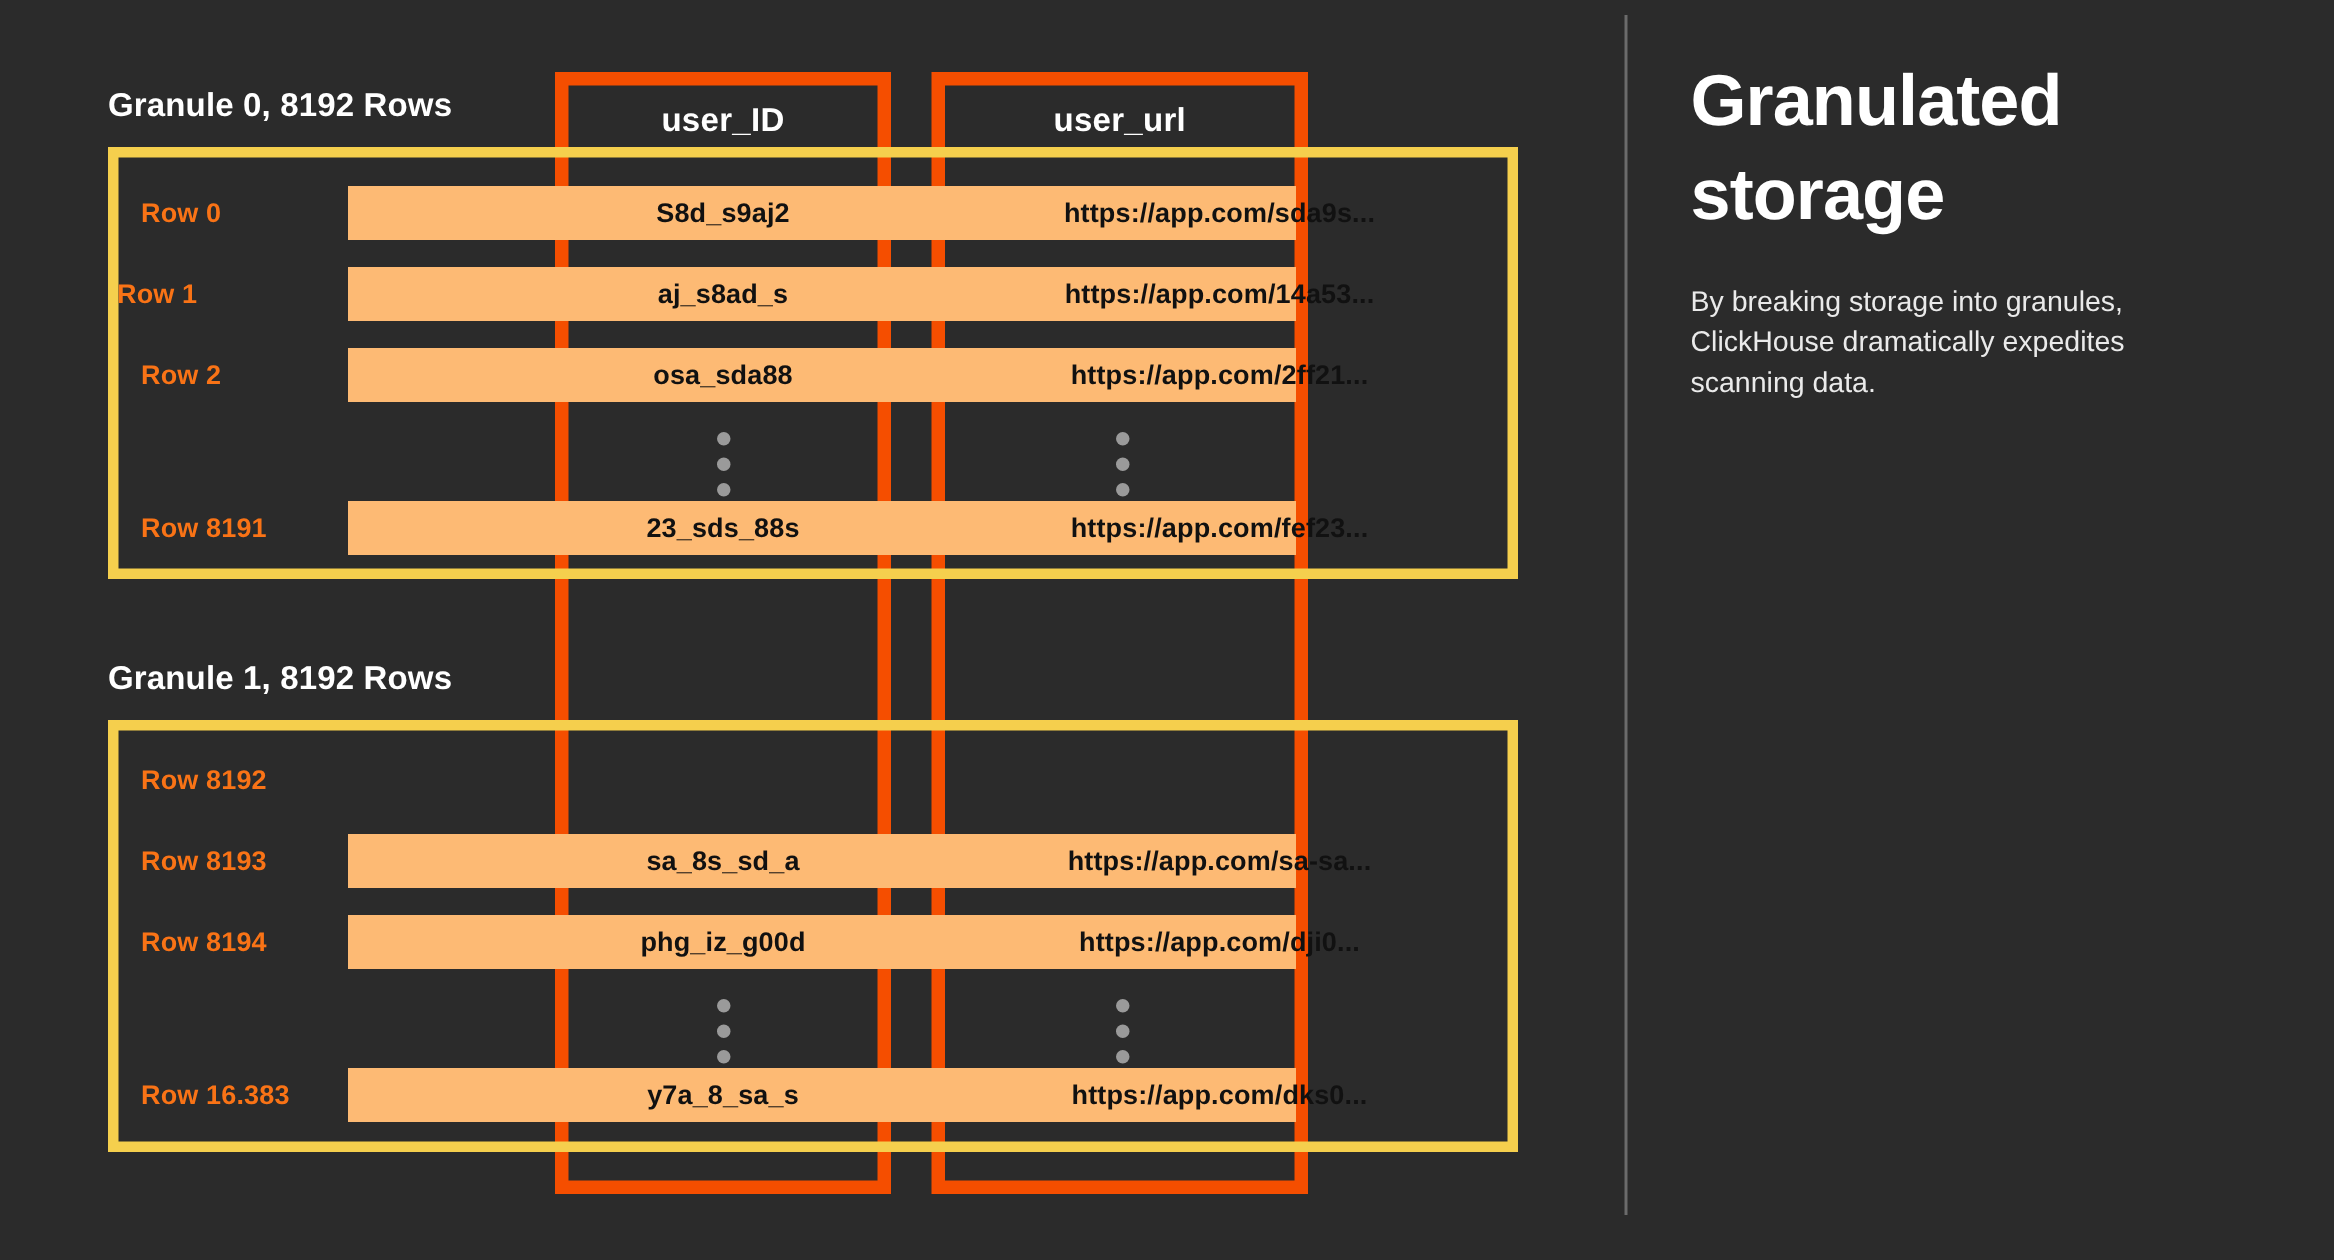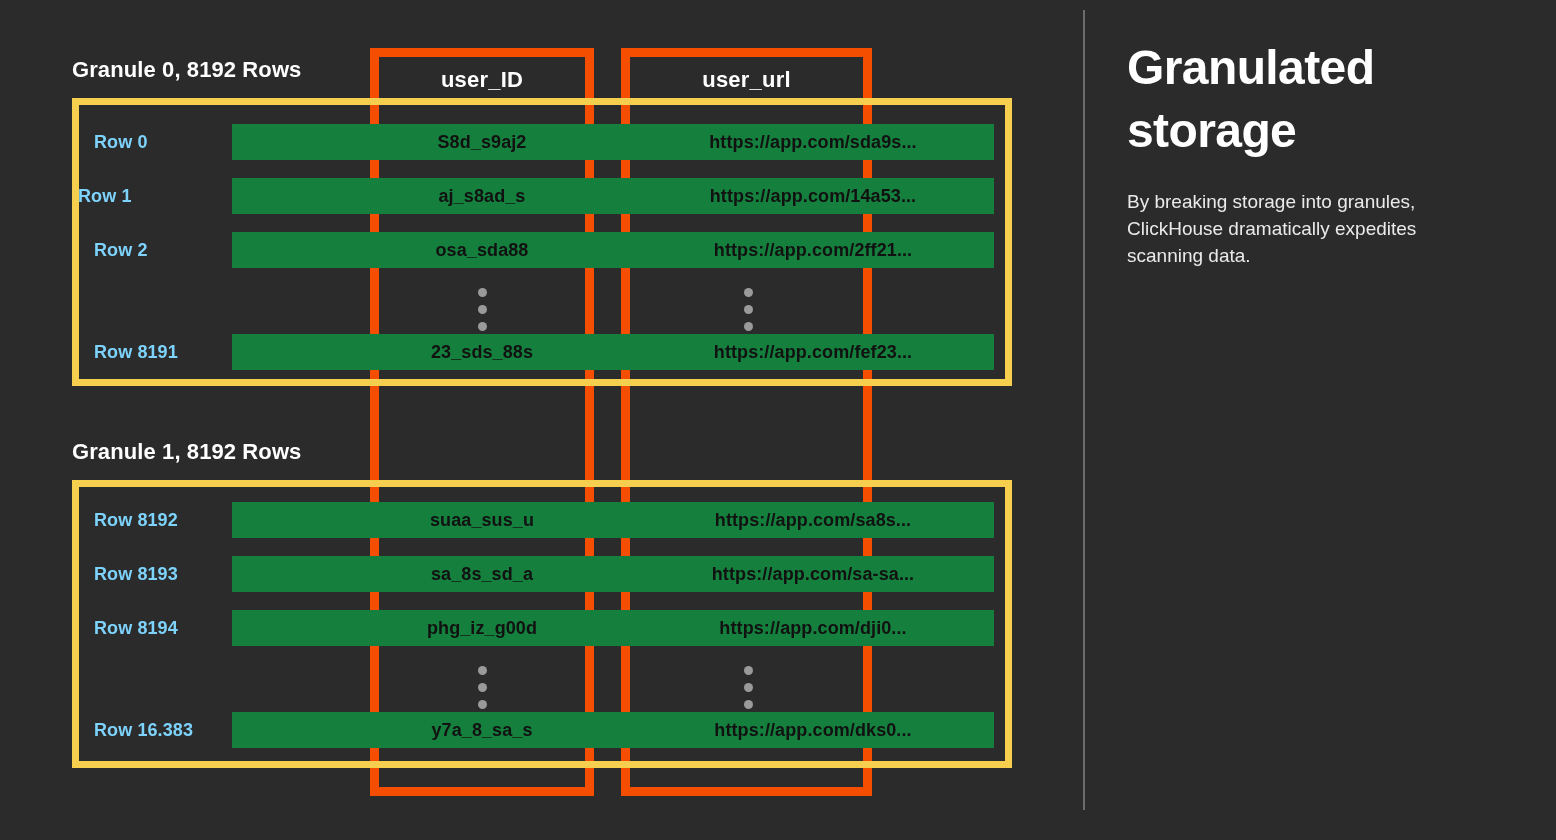--- a/index.html
+++ b/index.html
@@ -106,32 +106,32 @@
     color: #ffffff;
     letter-spacing: 0.1px;
     white-space: nowrap;
   }
 
   
   .row-label {
     position: absolute;
     font-size: 18px;
     font-weight: bold;
-    color: #7dd3fc;
+    color: #f97316;
     white-space: nowrap;
     letter-spacing: 0.1px;
   }
 
   
   .rowstrip {
     position: absolute;
     left: 232px;
-    width: 762px;
+    width: 632px;
     height: 36px;
-    background: #15803d;
+    background: #fdba74;
   }
   .rowstrip span {
     position: absolute;
     top: 0;
     height: 36px;
     line-height: 36px;
     color: #111111;
     font-size: 18px;
     font-weight: bold;
     text-align: center;
@@ -213,24 +213,20 @@
   <div class="row-label" style="left:94px; top:342px;">Row 8191</div>
   <div class="rowstrip" style="top:334px;">
     <span class="v-id">23_sds_88s</span>
     <span class="v-url">https://app.com/fef23...</span>
   </div>
 
   <div class="granule-title" style="left:72px; top:439px;">Granule 1, 8192 Rows</div>
   <div class="granule-box" style="left:72px; top:480px; width:940px; height:288px;"></div>
 
   <div class="row-label" style="left:94px; top:510px;">Row 8192</div>
-  <div class="rowstrip" style="top:502px;">
-    <span class="v-id">suaa_sus_u</span>
-    <span class="v-url">https://app.com/sa8s...</span>
-  </div>
 
   <div class="row-label" style="left:94px; top:564px;">Row 8193</div>
   <div class="rowstrip" style="top:556px;">
     <span class="v-id">sa_8s_sd_a</span>
     <span class="v-url">https://app.com/sa-sa...</span>
   </div>
 
   <div class="row-label" style="left:94px; top:618px;">Row 8194</div>
   <div class="rowstrip" style="top:610px;">
     <span class="v-id">phg_iz_g00d</span>

